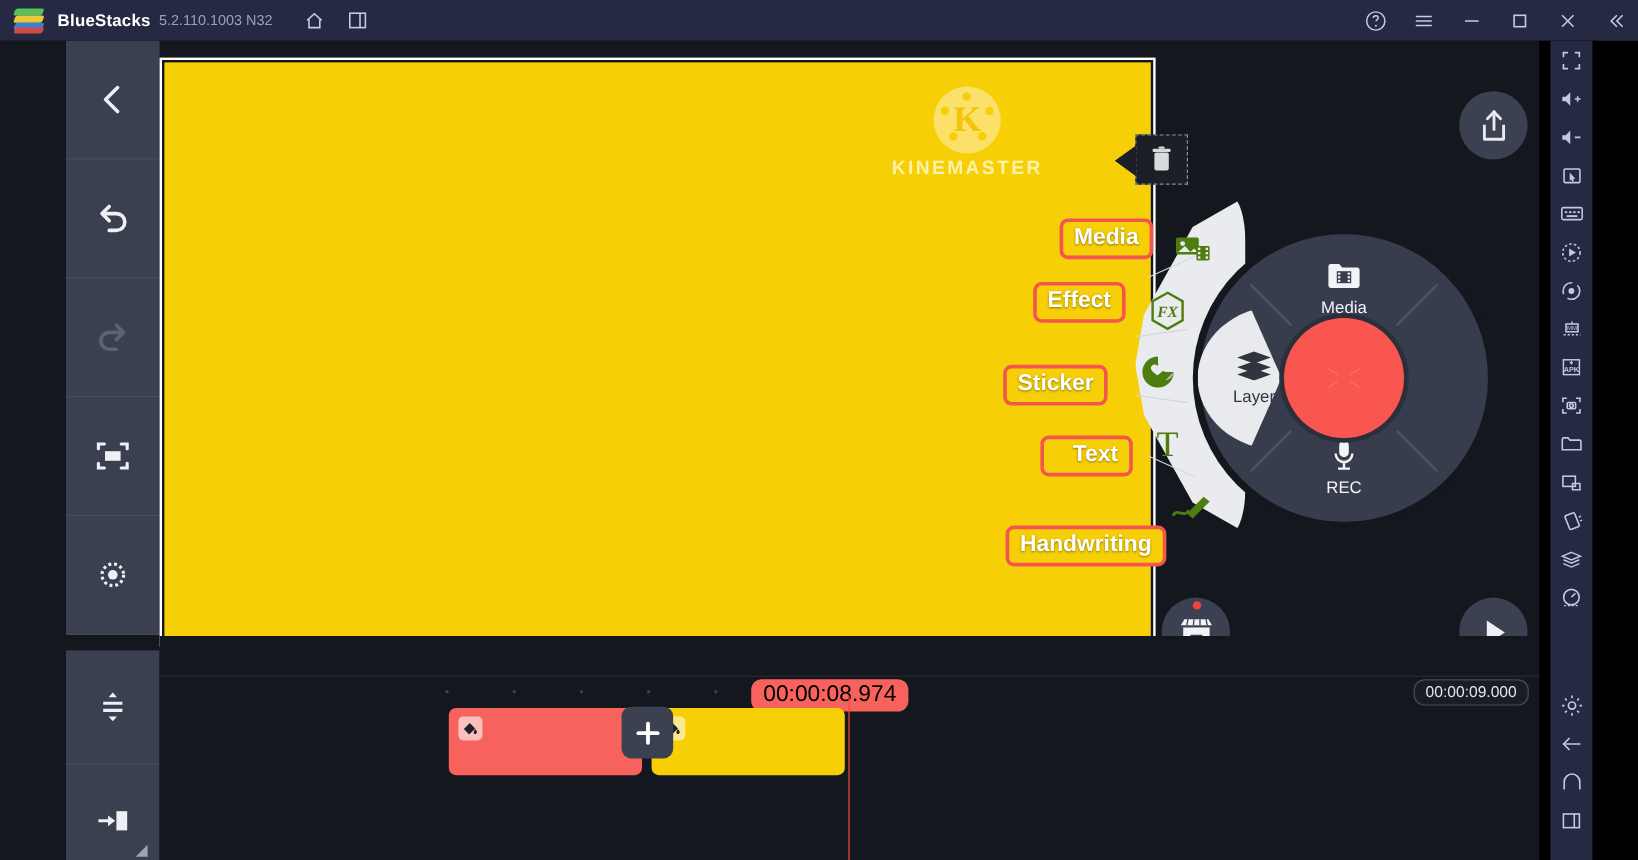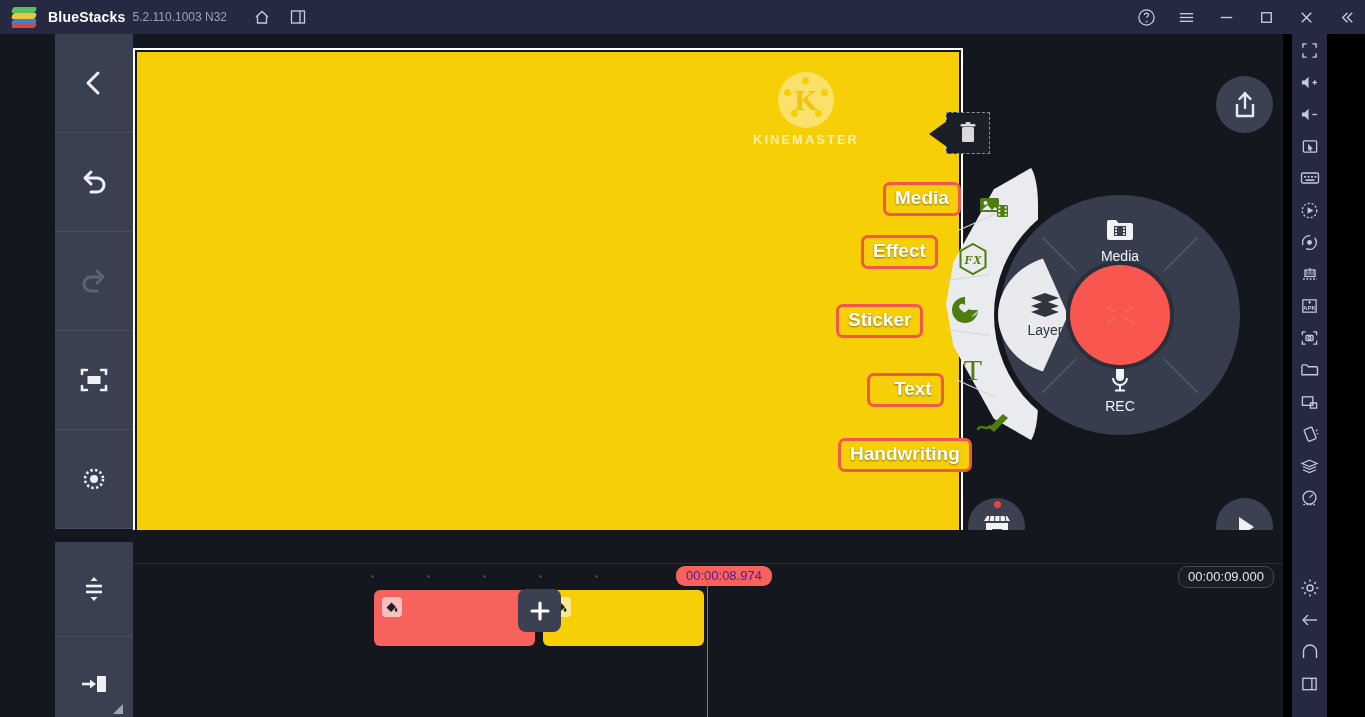--- a/index.html
+++ b/index.html
@@ -102,21 +102,21 @@
   }
   .km-badge u {
     position:absolute; width:7px; height:7px; border-radius:50%; background:#f6cf06;
   }
   .km-badge u:nth-of-type(1){ top:5px;  left:24px; }
   .km-badge u:nth-of-type(2){ top:17px; left:6px; }
   .km-badge u:nth-of-type(3){ top:17px; left:43px; }
   .km-badge u:nth-of-type(4){ top:38px; left:13px; }
   .km-badge u:nth-of-type(5){ top:38px; left:37px; }
   .km-text {
-    margin-top:4px; font-size:13px; letter-spacing:2px;
+    margin-top:4px; font-size:16px; letter-spacing:2px;
     color:#fdf0a8; font-weight:bold;
   }
 
   
   .trash {
     position:absolute; left:946px; top:78px; width:44px; height:42px;
     background:#1c1f27; border:1px dashed #8c909c;
     display:flex; align-items:center; justify-content:center;
   }
   .trash-arrow {
@@ -208,23 +208,23 @@
   
   .timeline {
     position:absolute; left:133px; top:496px; width:1150px; height:187px;
     background:#15171f;
   }
   .tl-sep { position:absolute; left:0; top:33px; width:1150px; height:1px; background:#262a35; }
   .ruler { position:absolute; left:0; top:40px; width:1150px; height:14px; }
   .tick { position:absolute; width:3px; height:3px; border-radius:50%; background:#3b4150; top:5px; }
 
   .playhead-badge {
-    position:absolute; left:543px; top:36px;
-    background:#f8625d; color:#4c1d95;
-    font-size:13px; padding:2px 10px 3px; border-radius:9px;
+    position:absolute; left:493px; top:36px;
+    background:#f8625d; color:#000000;
+    font-size:19px; padding:2px 10px 3px; border-radius:9px;
     white-space:nowrap;
   }
   .playhead-line {
     position:absolute; left:574px; top:50px; width:1px; height:137px;
     background:#f04a45;
   }
   .total-badge {
     position:absolute; left:1045px; top:36px;
     border:1px solid #444a5b; border-radius:9px;
     color:#e4e6ec; font-size:13px; padding:2px 9px 3px;
@@ -459,21 +459,21 @@
         <svg width="36" height="26" viewBox="0 0 36 26">
           <path d="M2 20 c3 -6 8 3 12 -3" fill="none" stroke="currentColor" stroke-width="2.4" stroke-linecap="round"></path>
           <path d="M13 19 L27 5 l5 4 L18 23 Z" fill="currentColor"></path>
         </svg>
       </div>
     </div>
 
     <div class="callout" style="left:883px; top:148px;">Media</div>
     <div class="callout" style="left:861px; top:201px;">Effect</div>
     <div class="callout" style="left:836px; top:270px;">Sticker</div>
-    <div class="callout" style="left:867px; top:339px;padding-left:24px;">Text</div>
+    <div class="callout" style="left:867px; top:329px;padding-left:24px;">Text</div>
     <div class="callout" style="left:838px; top:404px;">Handwriting</div>
 
     <div class="wheel">
       <div class="wheel-div" style="transform:rotate(45deg);"></div>
       <div class="wheel-div" style="transform:rotate(135deg);"></div>
       <div class="wheel-div" style="transform:rotate(225deg);"></div>
       <div class="wheel-div" style="transform:rotate(315deg);"></div>
 
       <div class="layer-wedge"></div>
 

